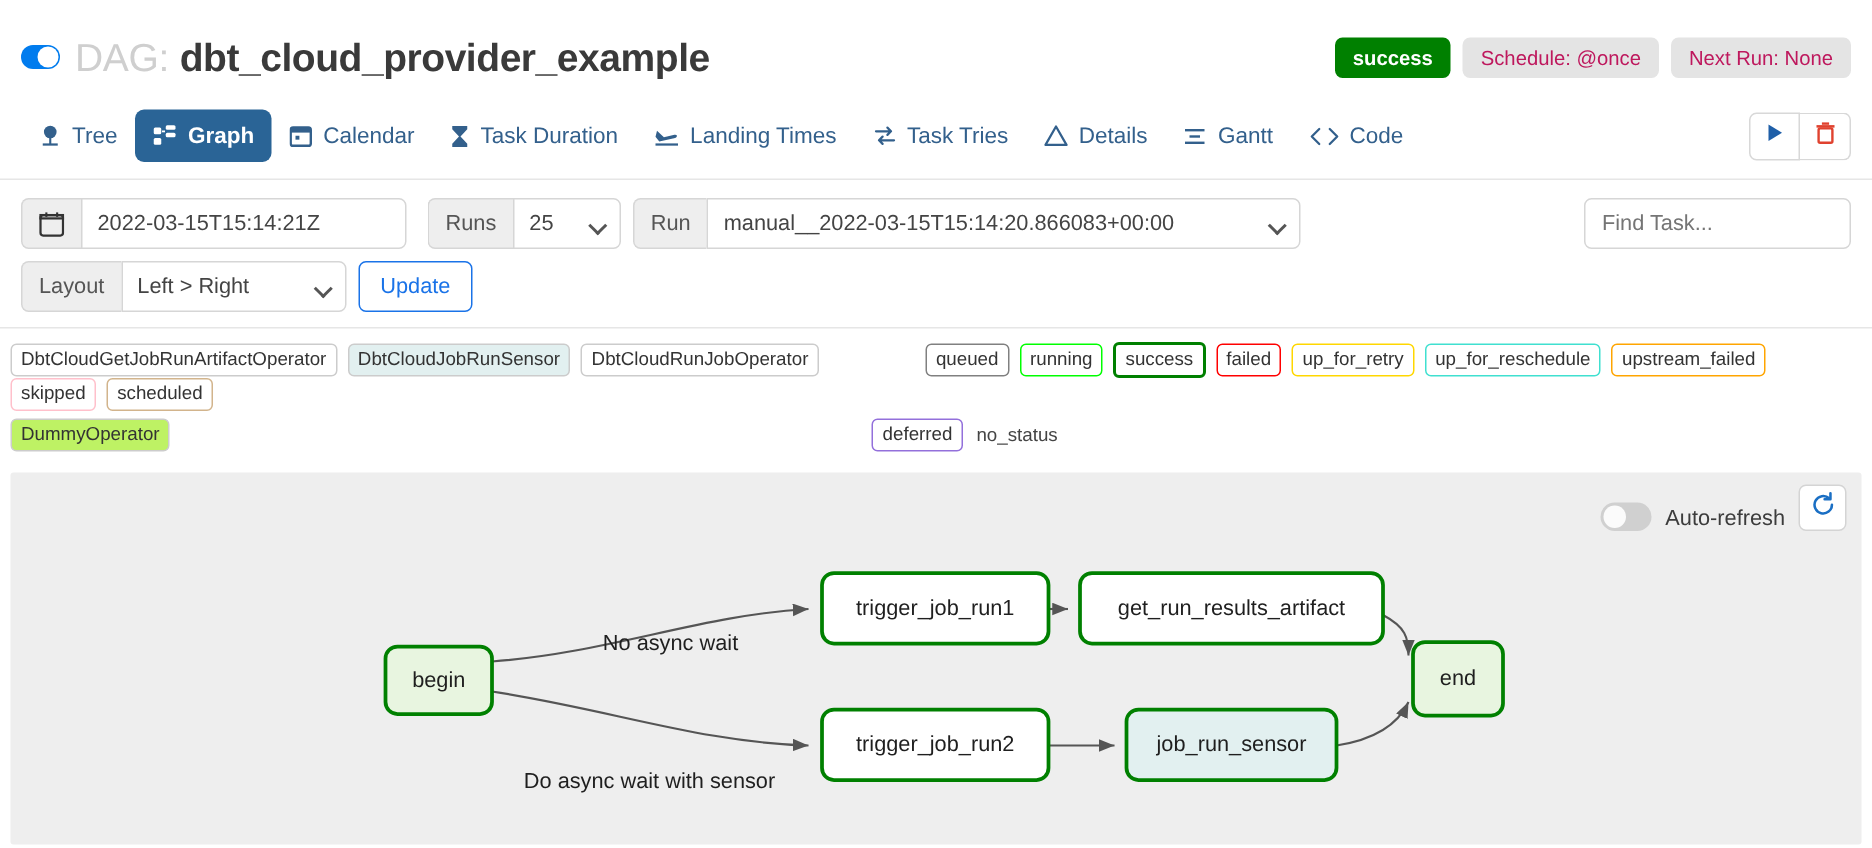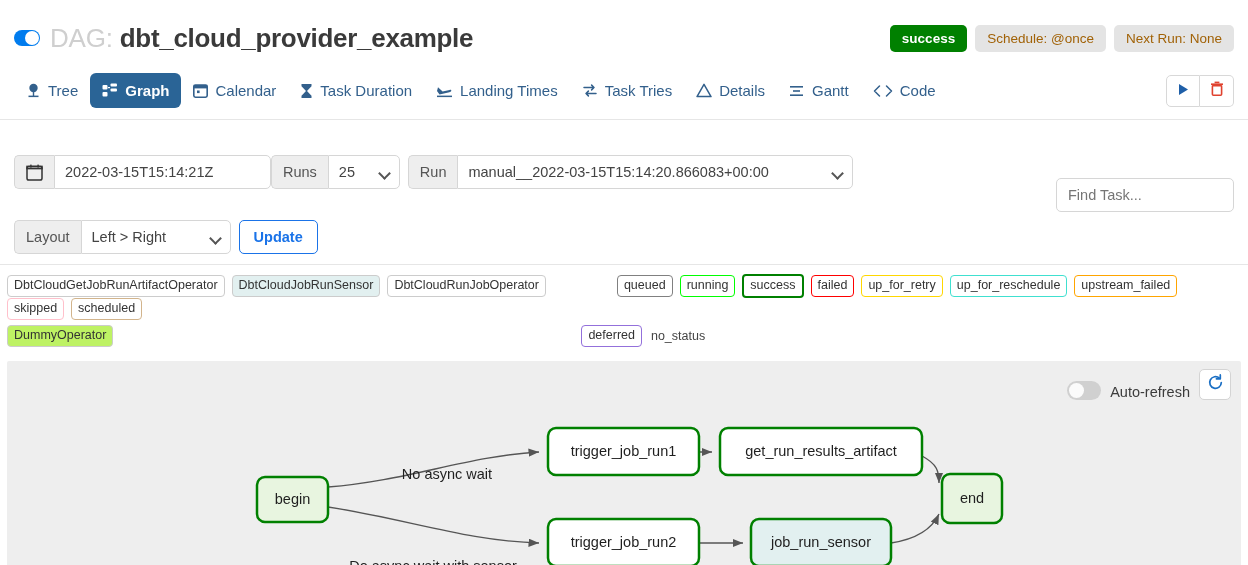--- a/index.html
+++ b/index.html
@@ -26,21 +26,21 @@
   .dag-toggle::after {
     content: ""; position: absolute; top: 1px; left: 11px;
     width: 14px; height: 14px; border-radius: 50%;
     background: #fff;
   }
   .dag-label { font-size: 26px; color: #cfcfcf; margin-right: 7px; letter-spacing: -.2px;}
   .dag-name { font-size: 26px; font-weight: bold; color: #3a3a3a; letter-spacing: -.3px;}
   .header-right { margin-left: auto; display: flex; align-items: center; gap: 8px; }
   .badge {
     font-size: 13.5px; padding: 6px 12px; border-radius: 5px;
-    background: #e4e4e4; color: #a16207; white-space: nowrap;
+    background: #e4e4e4; color: #be185d; white-space: nowrap;
   }
   .badge.success { background: #008000; color: #fff; font-weight: bold; }
 
   
   .tabbar {
     display: flex; align-items: center;
     padding: 0 14px; height: 58px;
     border-bottom: 1px solid #e6e6e6;
   }
   .tab {
@@ -92,27 +92,27 @@
   }
   .date-input { width: 217px; }
   .runs-sel { width: 72px; }
   .run-sel { width: 396px; }
   .layout-sel { width: 150px; }
   .update-btn {
     margin-left: 8px; height: 34px; padding: 0 14px;
     background: #fff; border: 1px solid #1a73e8; color: #1a73e8;
     border-radius: 5px; font-size: 14.5px; cursor: pointer;
     font-family: "Liberation Sans", sans-serif;
-    display: flex; align-items: center; font-weight: bold;
+    display: flex; align-items: center;
   }
   .find-task {
     margin-left: auto; width: 178px; height: 34px;
     border: 1px solid #d6d6d6; border-radius: 5px;
     padding: 7px 11px; font-size: 14.5px; color: #a0a0a0;
-    background: #fff; font-family: "Liberation Sans", sans-serif; margin-top: 46px;
+    background: #fff; font-family: "Liberation Sans", sans-serif;
   }
 
   
   .legend { padding: 9px 7px 8px 7px; }
   .legend-row { display: flex; align-items: center; flex-wrap: wrap; }
   .legend-row.second { margin-top: 5px; }
   .op-chip, .st-chip {
     font-size: 12.5px; padding: 1px 6px 2px 6px;
     border-radius: 4px; margin-right: 7px;
     border: 1px solid #ccc; background: #fff; color: #333;
@@ -288,21 +288,21 @@
         <svg width="17" height="17" viewBox="0 0 17 17">
             <rect x="1" y="2.4" width="15" height="13.6" rx="1.8" fill="none" stroke="#333" stroke-width="1.5"></rect>
             <rect x="1" y="2.4" width="15" height="2.2" fill="none" stroke="#333" stroke-width="1.5"></rect>
             <rect x="4.2" y="0.6" width="1.4" height="3" fill="#333"></rect>
             <rect x="11.4" y="0.6" width="1.4" height="3" fill="#333"></rect>
           </svg>
       </span>
       <div class="ctl date-input r">2022-03-15T15:14:21Z</div>
     </div>
 
-    <div class="grp" style="margin-left:0">
+    <div class="grp" style="margin-left:14px">
       <span class="addon left">Runs</span>
       <div class="ctl sel runs-sel r">25</div>
     </div>
 
     <div class="grp" style="margin-left:8px">
       <span class="addon left">Run</span>
       <div class="ctl sel run-sel r">manual__2022-03-15T15:14:20.866083+00:00</div>
     </div>
 
     <input class="find-task" placeholder="Find Task..." style="">

